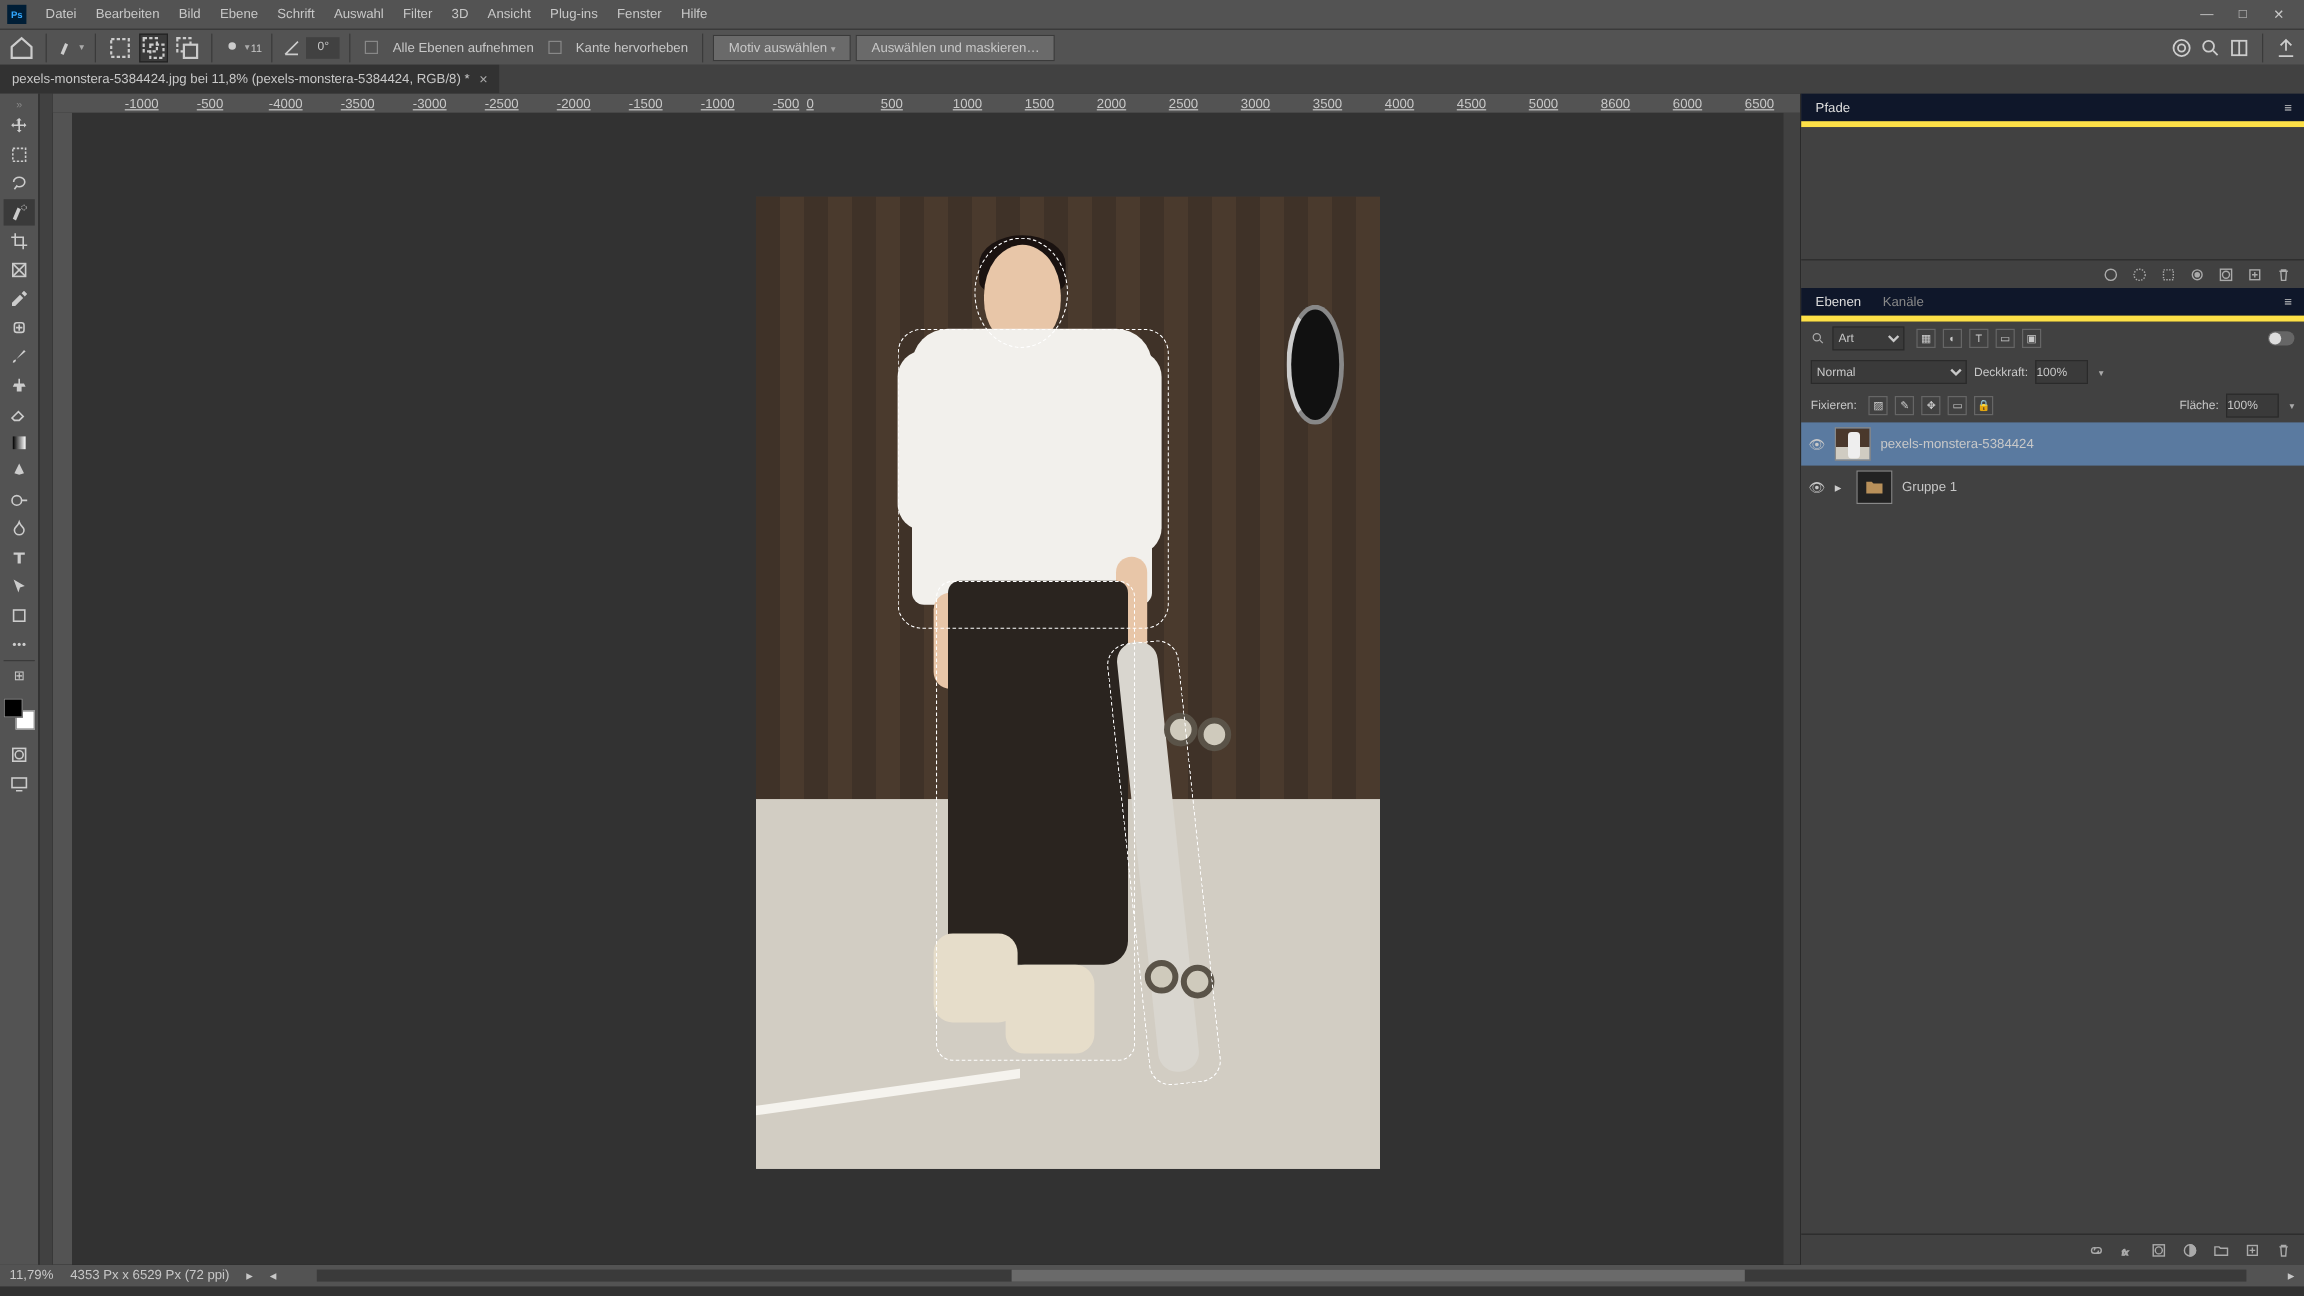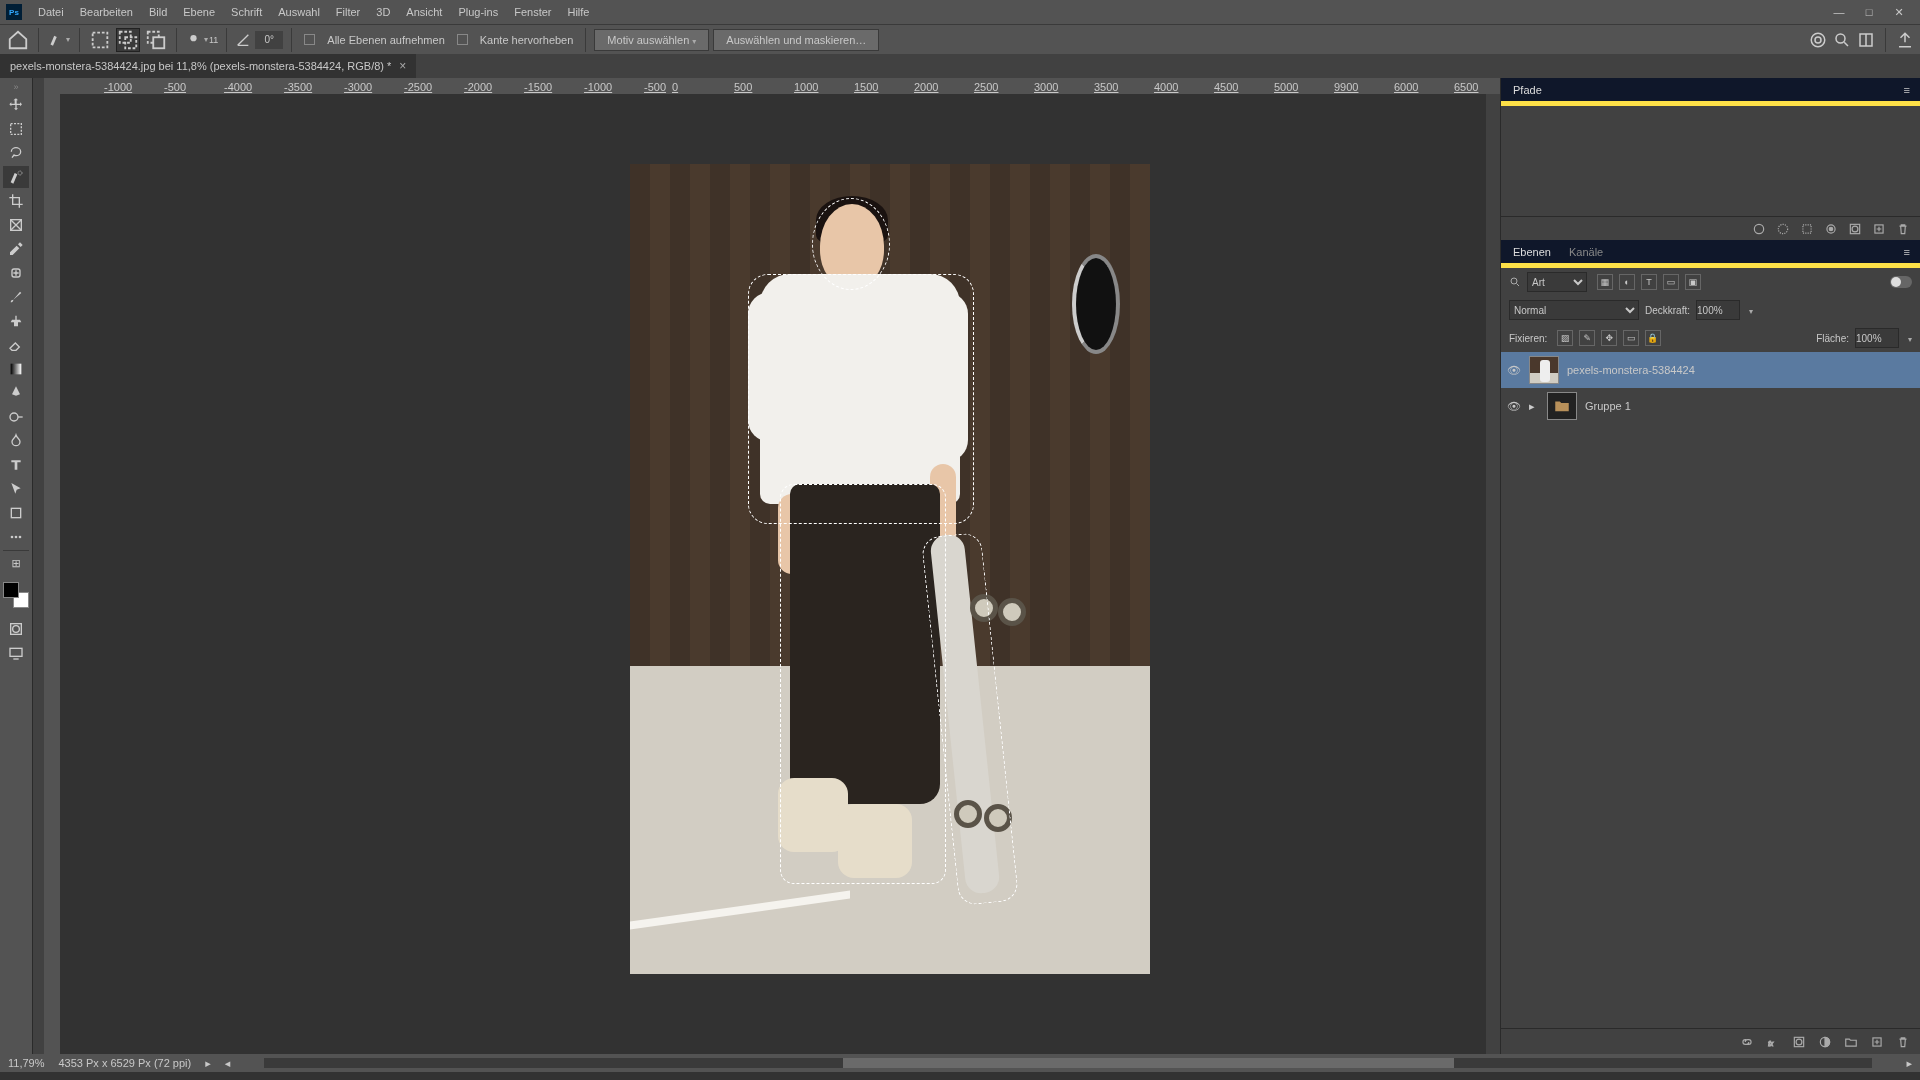--- a/index.html
+++ b/index.html
@@ -370,21 +370,21 @@
       <span style="left:690px">500</span>
       <span style="left:750px">1000</span>
       <span style="left:810px">1500</span>
       <span style="left:870px">2000</span>
       <span style="left:930px">2500</span>
       <span style="left:990px">3000</span>
       <span style="left:1050px">3500</span>
       <span style="left:1110px">4000</span>
       <span style="left:1170px">4500</span>
       <span style="left:1230px">5000</span>
-      <span style="left:1290px">9900</span>
+      <span style="left:1290px">8600</span>
       <span style="left:1350px">6000</span>
       <span style="left:1410px">6500</span>
     </div>
     <div id="canvasrow">
       <div id="ruler-v"></div>
       <div id="canvas">
         <div id="image">
           <div class="wall"></div>
             <div class="hole"></div>
             <div class="floor"></div>

